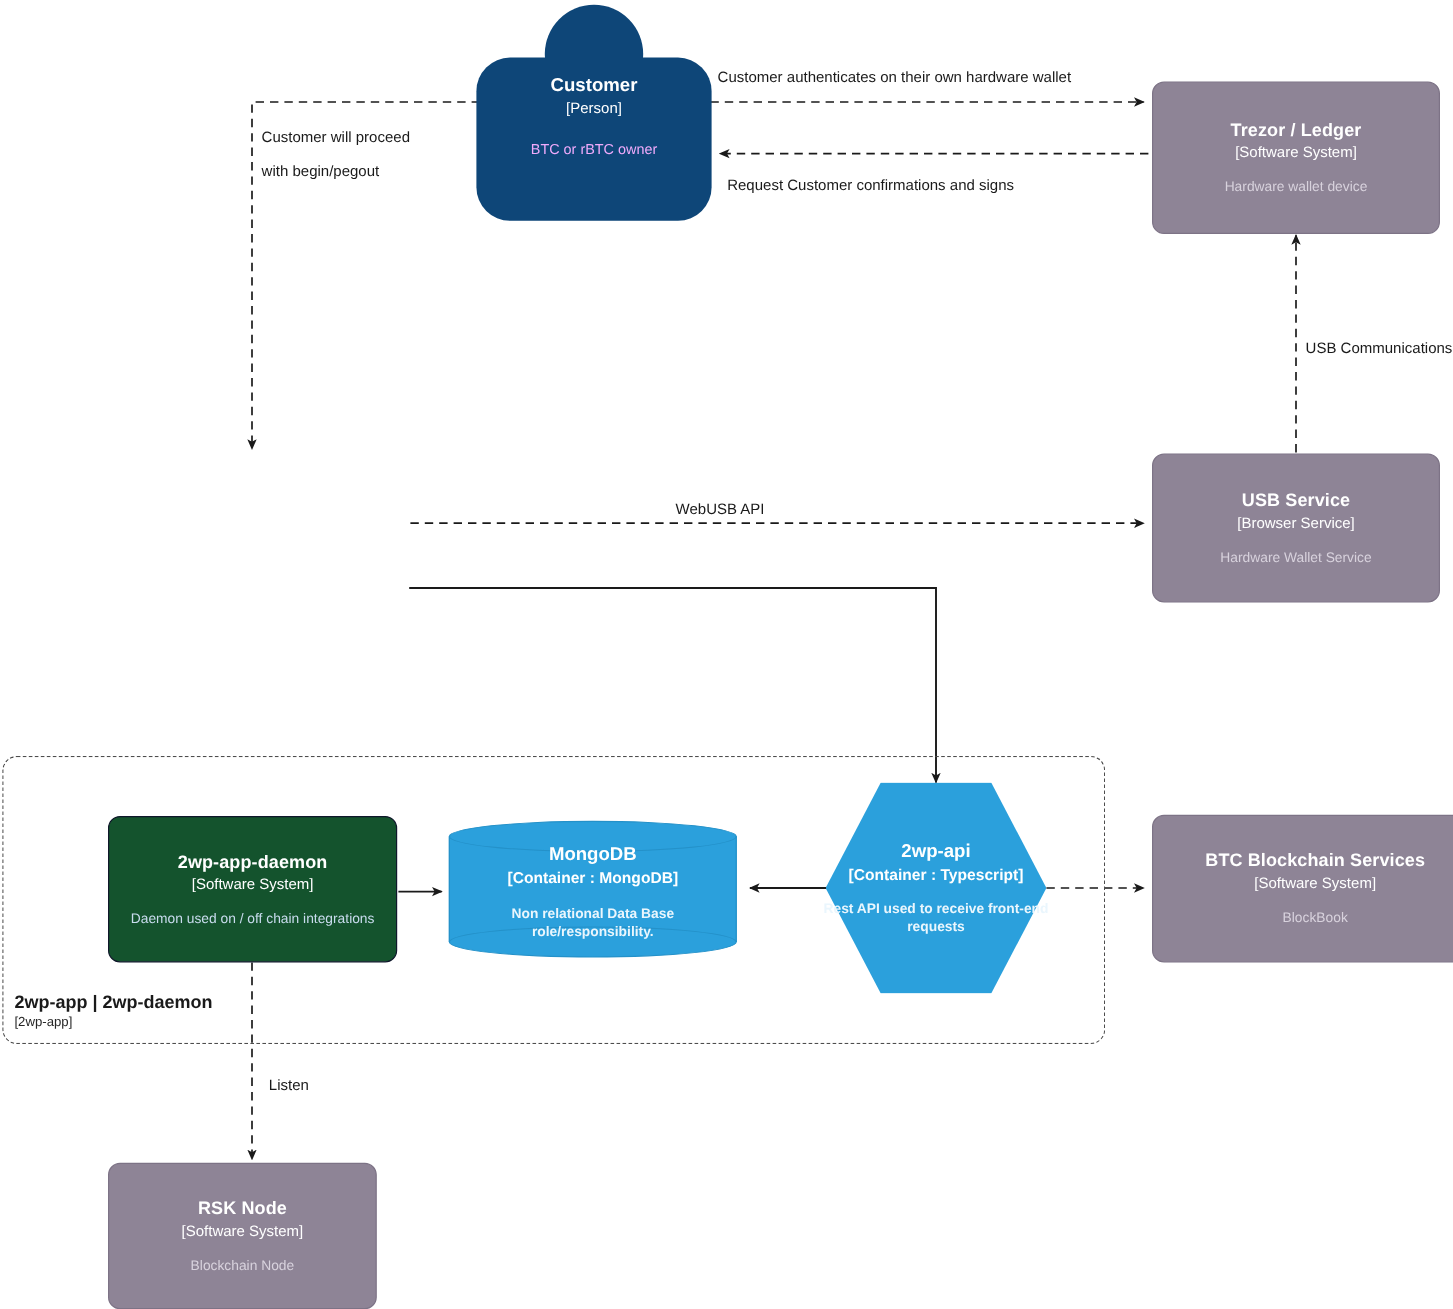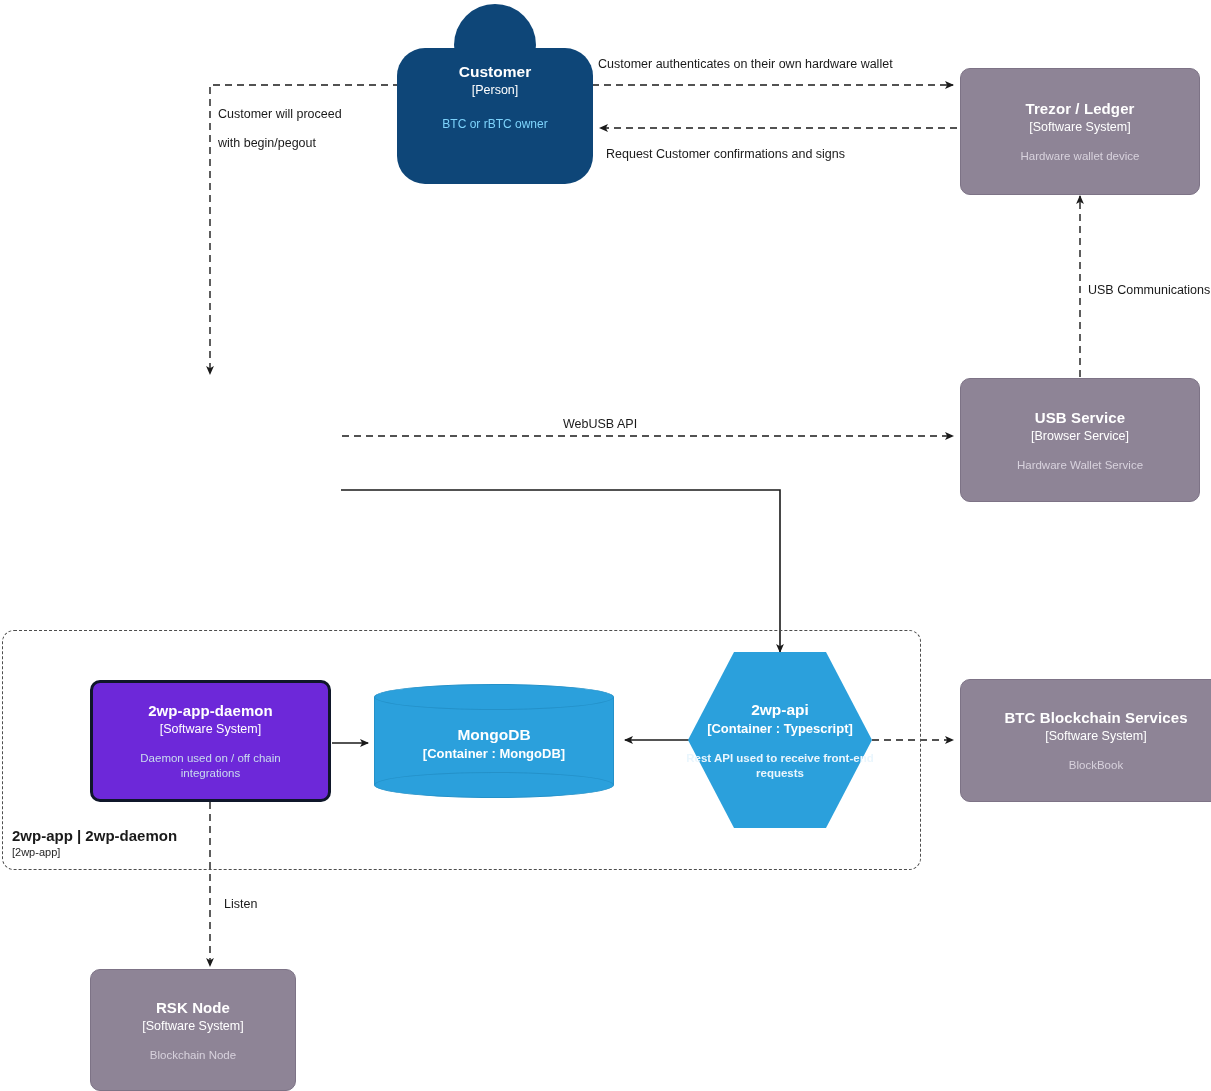--- a/index.html
+++ b/index.html
@@ -60,22 +60,22 @@
   }
 
   
   .sys-grey {
     background: #8e8496;
     border: 1px solid #7d7386;
   }
   .sys-grey .n-desc { color: #d8d2dd; opacity: 1; }
 
   .sys-darkblue {
-    background: #6d28d9;
-    border: 3px solid #0f172a;
+    background: #14532d;
+    border: 1px solid #0f172a;
   }
   .sys-darkblue .n-desc { color: #c9dcee; opacity: 1; }
 
   
   .person {
     position: absolute;
   }
   .person .head {
     position: absolute;
     left: 50%;
@@ -108,21 +108,21 @@
     line-height: 20px;
   }
   .person .n-type {
     font-size: 12.5px;
     line-height: 17px;
   }
   .person .n-desc {
     font-size: 12px;
     line-height: 16px;
     margin-top: 17px;
-    color: #7dd3fc;
+    color: #f0abfc;
   }
 
   
   .browser {
     position: absolute;
     box-sizing: border-box;
     background: #1f8fd0;
     border: 2px solid #1f8fd0;
     border-radius: 11px;
     padding: 4px;
@@ -406,37 +406,38 @@
     <div class="n-desc">Daemon used on / off chain integrations</div>
   </div>
 
   <div class="cylinder" style="left:374px; top:684px; width:240px; height:114px;">
     <div class="cyl-body"></div>
     <div class="cyl-bottom"></div>
     <div class="cyl-top"></div>
     <div class="cyl-text">
       <div class="n-title">MongoDB</div>
       <div class="n-type">[Container : MongoDB]</div>
+      <div class="n-desc">Non relational Data Base role/responsibility.</div>
     </div>
   </div>
 
   <div class="hexagon" style="left:688px; top:652px; width:184px; height:176px;">
     <div class="hex-shape"></div>
     <div class="hex-text">
       <div class="n-title">2wp-api</div>
       <div class="n-type">[Container : Typescript]</div>
       <div class="n-desc">Rest API used to receive front-end requests</div>
     </div>
   </div>
 
   <div class="node sys-grey" style="left:960px; top:679px; width:272px; height:123px;">
     <div class="n-title">BTC Blockchain Services</div>
     <div class="n-type">[Software System]</div>
     <div class="n-desc">BlockBook</div>
   </div>
 
-  <div class="node sys-grey" style="left:90px; top:969px; width:206px; height:122px;">
+  <div class="node sys-grey" style="left:90px; top:969px; width:224px; height:122px;">
     <div class="n-title">RSK Node</div>
     <div class="n-type">[Software System]</div>
     <div class="n-desc">Blockchain Node</div>
   </div>
 
 </div>
 
 </body></html>

